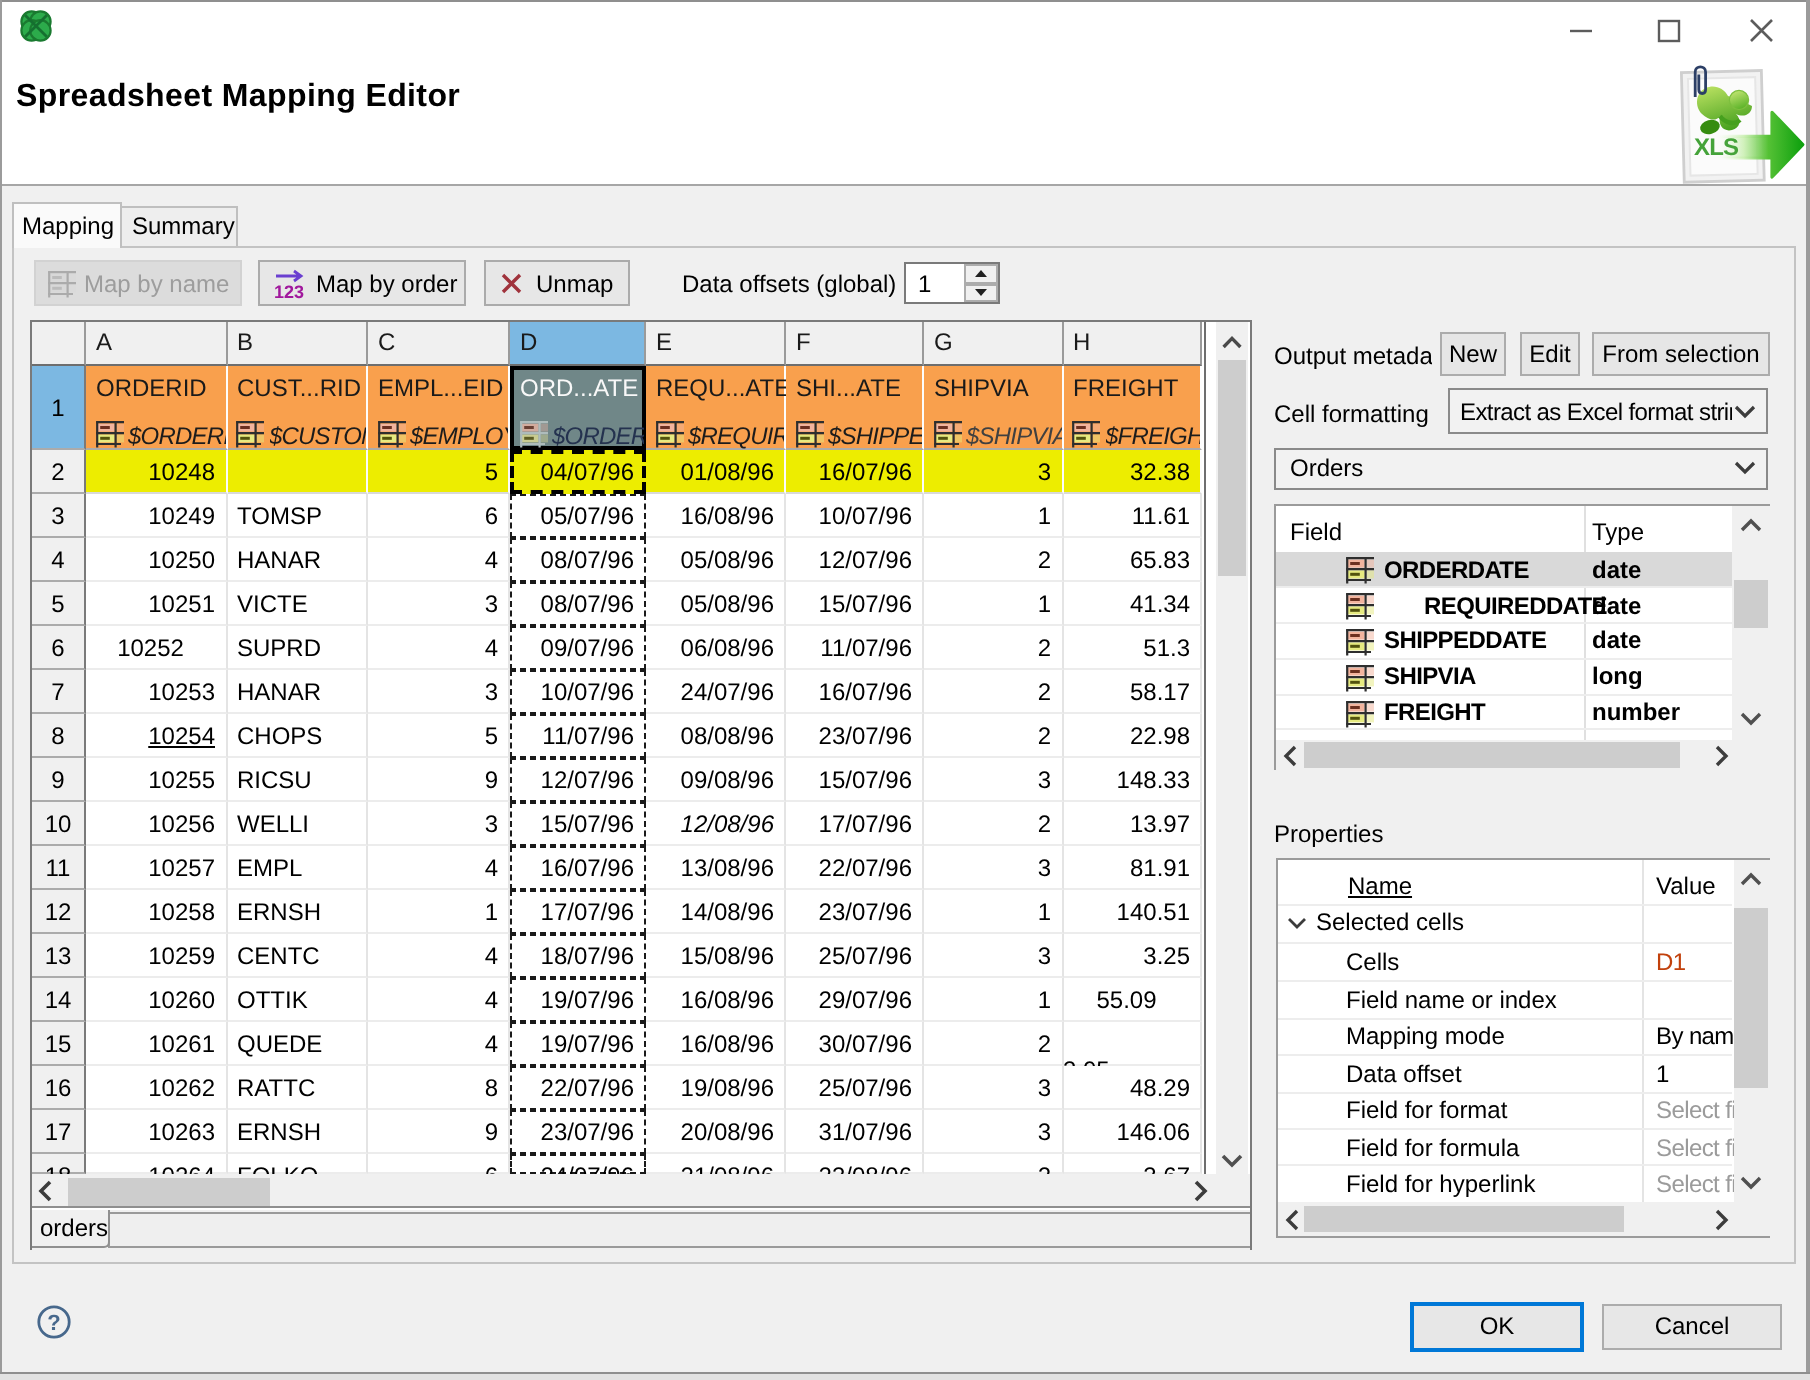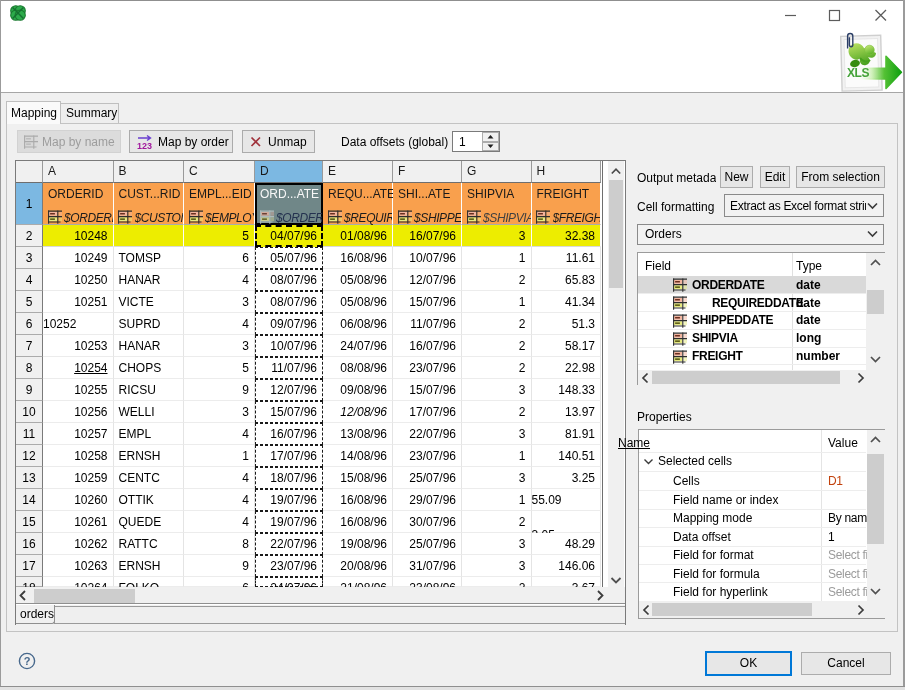--- a/index.html
+++ b/index.html
@@ -26,20 +26,21 @@
 <circle cx="6.8" cy="11.2" r="5.1"></circle>
         <circle cx="11.2" cy="11.2" r="5.1"></circle>
 </g>
 <path d="M3.6 3.6 L14.4 14.4 M14.4 3.6 L3.6 14.4" stroke="#157030" stroke-width="1.4" fill="none"></path>
 </svg>
 <svg style="left:770px;top:5px;" width="130" height="22" viewBox="0 0 130 22">
 <path d="M15 10.5 L26 10.5" stroke="#5c5c5c" stroke-width="1.2" fill="none"></path>
 <rect x="59.5" y="5.5" width="10" height="10" stroke="#5c5c5c" stroke-width="1.2" fill="none"></rect>
 <path d="M105.5 5 L116 15.5 M116 5 L105.5 15.5" stroke="#5c5c5c" stroke-width="1.3" fill="none"></path>
 </svg>
+<div class="lbl" style="left:8px;top:40px;font-size:16px;font-weight:bold;letter-spacing:0.2px;">Spreadsheet Mapping Editor</div>
 <svg style="left:826px;top:28px;" width="79" height="68" viewBox="0 0 79 68">
 <defs>
 <linearGradient id="ag" x1="0" y1="0" x2="1" y2="0">
   <stop offset="0" stop-color="#ffffff" stop-opacity="0"></stop>
   <stop offset="0.35" stop-color="#c9efb0" stop-opacity="0.85"></stop>
   <stop offset="0.62" stop-color="#55c135"></stop>
   <stop offset="1" stop-color="#0ea00e"></stop>
 </linearGradient>
 <linearGradient id="cg" x1="0.2" y1="0" x2="0.6" y2="1">
   <stop offset="0" stop-color="#b8e060"></stop>
@@ -333,21 +334,21 @@
 <div class="lbl" style="left:255px;top:295.0px;width:62px;text-align:right;">08/07/96</div>
 <div class="abs" style="left:323px;top:291.0px;width:70px;height:22.0px;background:#ffffff;border-right:1px solid #e4e4e4;border-bottom:1px solid #ececec;overflow:hidden;"></div>
 <div class="lbl" style="left:323px;top:295.0px;width:64px;text-align:right;">05/08/96</div>
 <div class="abs" style="left:393px;top:291.0px;width:69px;height:22.0px;background:#ffffff;border-right:1px solid #e4e4e4;border-bottom:1px solid #ececec;overflow:hidden;"></div>
 <div class="lbl" style="left:393px;top:295.0px;width:63px;text-align:right;">15/07/96</div>
 <div class="abs" style="left:462px;top:291.0px;width:69.5px;height:22.0px;background:#ffffff;border-right:1px solid #e4e4e4;border-bottom:1px solid #ececec;overflow:hidden;"></div>
 <div class="lbl" style="left:462px;top:295.0px;width:63.5px;text-align:right;">1</div>
 <div class="abs" style="left:531.5px;top:291.0px;width:69.5px;height:22.0px;background:#ffffff;border-right:1px solid #e4e4e4;border-bottom:1px solid #ececec;overflow:hidden;"></div>
 <div class="lbl" style="left:531.5px;top:295.0px;width:63.5px;text-align:right;">41.34</div>
 <div class="abs" style="left:43px;top:313.0px;width:70.5px;height:22.0px;background:#ffffff;border-right:1px solid #e4e4e4;border-bottom:1px solid #ececec;overflow:hidden;"></div>
-<div class="lbl" style="left:43px;top:317.0px;width:64.5px;text-align:left;">10252</div>
+<div class="lbl" style="left:43px;top:317.0px;width:64.5px;text-align:center;">10252</div>
 <div class="abs" style="left:113.5px;top:313.0px;width:70.5px;height:22.0px;background:#ffffff;border-right:1px solid #e4e4e4;border-bottom:1px solid #ececec;overflow:hidden;"></div>
 <div class="lbl" style="left:118.5px;top:317.0px;">SUPRD</div>
 <div class="abs" style="left:184px;top:313.0px;width:71px;height:22.0px;background:#ffffff;border-right:1px solid #e4e4e4;border-bottom:1px solid #ececec;overflow:hidden;"></div>
 <div class="lbl" style="left:184px;top:317.0px;width:65px;text-align:right;">4</div>
 <div class="abs" style="left:255px;top:313.0px;width:68px;height:22.0px;background:#ffffff;border:1px dashed #1a1a1a;overflow:hidden;"></div>
 <div class="lbl" style="left:255px;top:317.0px;width:62px;text-align:right;">09/07/96</div>
 <div class="abs" style="left:323px;top:313.0px;width:70px;height:22.0px;background:#ffffff;border-right:1px solid #e4e4e4;border-bottom:1px solid #ececec;overflow:hidden;"></div>
 <div class="lbl" style="left:323px;top:317.0px;width:64px;text-align:right;">06/08/96</div>
 <div class="abs" style="left:393px;top:313.0px;width:69px;height:22.0px;background:#ffffff;border-right:1px solid #e4e4e4;border-bottom:1px solid #ececec;overflow:hidden;"></div>
 <div class="lbl" style="left:393px;top:317.0px;width:63px;text-align:right;">11/07/96</div>
@@ -475,21 +476,21 @@
 <div class="lbl" style="left:184px;top:493.0px;width:65px;text-align:right;">4</div>
 <div class="abs" style="left:255px;top:489.0px;width:68px;height:22.0px;background:#ffffff;border:1px dashed #1a1a1a;overflow:hidden;"></div>
 <div class="lbl" style="left:255px;top:493.0px;width:62px;text-align:right;">19/07/96</div>
 <div class="abs" style="left:323px;top:489.0px;width:70px;height:22.0px;background:#ffffff;border-right:1px solid #e4e4e4;border-bottom:1px solid #ececec;overflow:hidden;"></div>
 <div class="lbl" style="left:323px;top:493.0px;width:64px;text-align:right;">16/08/96</div>
 <div class="abs" style="left:393px;top:489.0px;width:69px;height:22.0px;background:#ffffff;border-right:1px solid #e4e4e4;border-bottom:1px solid #ececec;overflow:hidden;"></div>
 <div class="lbl" style="left:393px;top:493.0px;width:63px;text-align:right;">29/07/96</div>
 <div class="abs" style="left:462px;top:489.0px;width:69.5px;height:22.0px;background:#ffffff;border-right:1px solid #e4e4e4;border-bottom:1px solid #ececec;overflow:hidden;"></div>
 <div class="lbl" style="left:462px;top:493.0px;width:63.5px;text-align:right;">1</div>
 <div class="abs" style="left:531.5px;top:489.0px;width:69.5px;height:22.0px;background:#ffffff;border-right:1px solid #e4e4e4;border-bottom:1px solid #ececec;overflow:hidden;"></div>
-<div class="lbl" style="left:531.5px;top:493.0px;width:63.5px;text-align:left;">55.09</div>
+<div class="lbl" style="left:531.5px;top:493.0px;width:63.5px;text-align:center;">55.09</div>
 <div class="abs" style="left:43px;top:511.0px;width:70.5px;height:22.0px;background:#ffffff;border-right:1px solid #e4e4e4;border-bottom:1px solid #ececec;overflow:hidden;"></div>
 <div class="lbl" style="left:43px;top:515.0px;width:64.5px;text-align:right;">10261</div>
 <div class="abs" style="left:113.5px;top:511.0px;width:70.5px;height:22.0px;background:#ffffff;border-right:1px solid #e4e4e4;border-bottom:1px solid #ececec;overflow:hidden;"></div>
 <div class="lbl" style="left:118.5px;top:515.0px;">QUEDE</div>
 <div class="abs" style="left:184px;top:511.0px;width:71px;height:22.0px;background:#ffffff;border-right:1px solid #e4e4e4;border-bottom:1px solid #ececec;overflow:hidden;"></div>
 <div class="lbl" style="left:184px;top:515.0px;width:65px;text-align:right;">4</div>
 <div class="abs" style="left:255px;top:511.0px;width:68px;height:22.0px;background:#ffffff;border:1px dashed #1a1a1a;overflow:hidden;"></div>
 <div class="lbl" style="left:255px;top:515.0px;width:62px;text-align:right;">19/07/96</div>
 <div class="abs" style="left:323px;top:511.0px;width:70px;height:22.0px;background:#ffffff;border-right:1px solid #e4e4e4;border-bottom:1px solid #ececec;overflow:hidden;"></div>
 <div class="lbl" style="left:323px;top:515.0px;width:64px;text-align:right;">16/08/96</div>
@@ -674,21 +675,21 @@
 <div class="abs" style="left:638px;top:369.5px;width:247px;height:15px;background:#f0f0f0;"></div>
 <svg style="left:640px;top:372px;" width="11" height="11" viewBox="0 0 11 11">
       <path d="M7.5 1.5 L3 6 L7.5 10.5" stroke="#3c3c3c" stroke-width="1.7" fill="none"></path>
     </svg>
 <div class="abs" style="left:652px;top:371px;width:188px;height:12.5px;background:#cdcdcd;"></div>
 <svg style="left:855px;top:372px;" width="11" height="11" viewBox="0 0 11 11">
       <path d="M3.5 1.5 L8 6 L3.5 10.5" stroke="#3c3c3c" stroke-width="1.7" fill="none"></path>
     </svg>
 <div class="lbl" style="left:637px;top:410px;">Properties</div>
 <div class="abs" style="left:638px;top:429px;width:247px;height:189.5px;background:#ffffff;border:1px solid #9b9b9b;"></div>
-<div class="lbl" style="left:618px;top:436px;text-decoration:underline;">Name</div>
+<div class="lbl" style="left:674px;top:436px;text-decoration:underline;">Name</div>
 <div class="lbl" style="left:828px;top:436px;">Value</div>
 <div class="abs" style="left:820.5px;top:430px;width:1px;height:171px;background:#e4e4e4;"></div>
 <div class="abs" style="left:639px;top:451.8px;width:227px;height:1px;background:#ededed;"></div>
 <svg style="left:643px;top:456.8px;" width="11" height="9" viewBox="0 0 11 9">
       <path d="M1.5 2.5 L5.5 6.5 L9.5 2.5" stroke="#3c3c3c" stroke-width="1.4" fill="none"></path>
     </svg>
 <div class="lbl" style="left:658px;top:454.3px;">Selected cells</div>
 <div class="abs" style="left:639px;top:471.3px;width:227px;height:1px;background:#ededed;"></div>
 <div class="lbl" style="left:673px;top:473.8px;">Cells</div>
 <div class="lbl" style="left:828px;top:473.8px;width:44px;overflow:hidden;letter-spacing:-0.3px;color:#c2410c;">D1</div>

